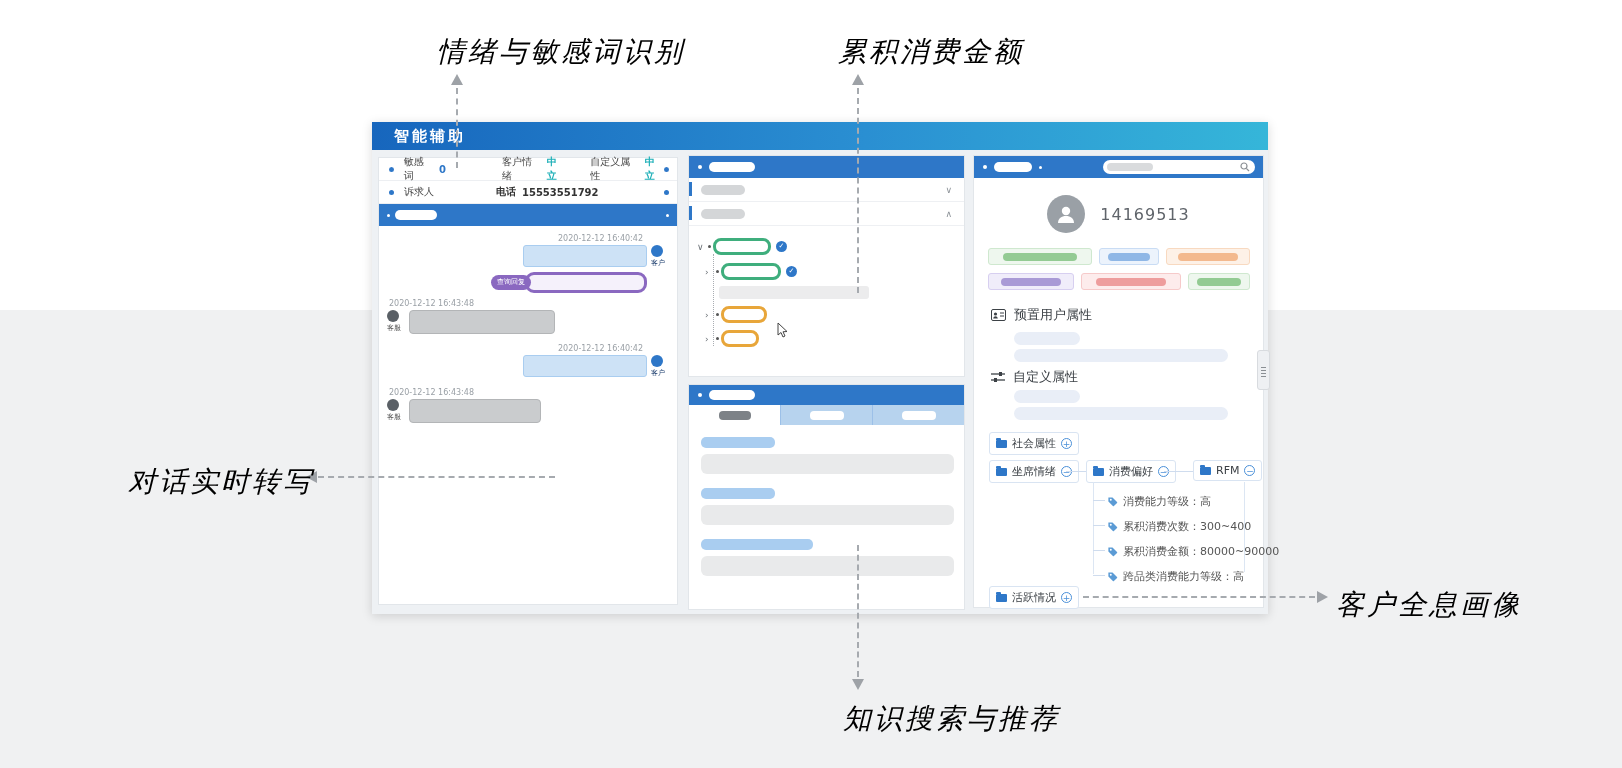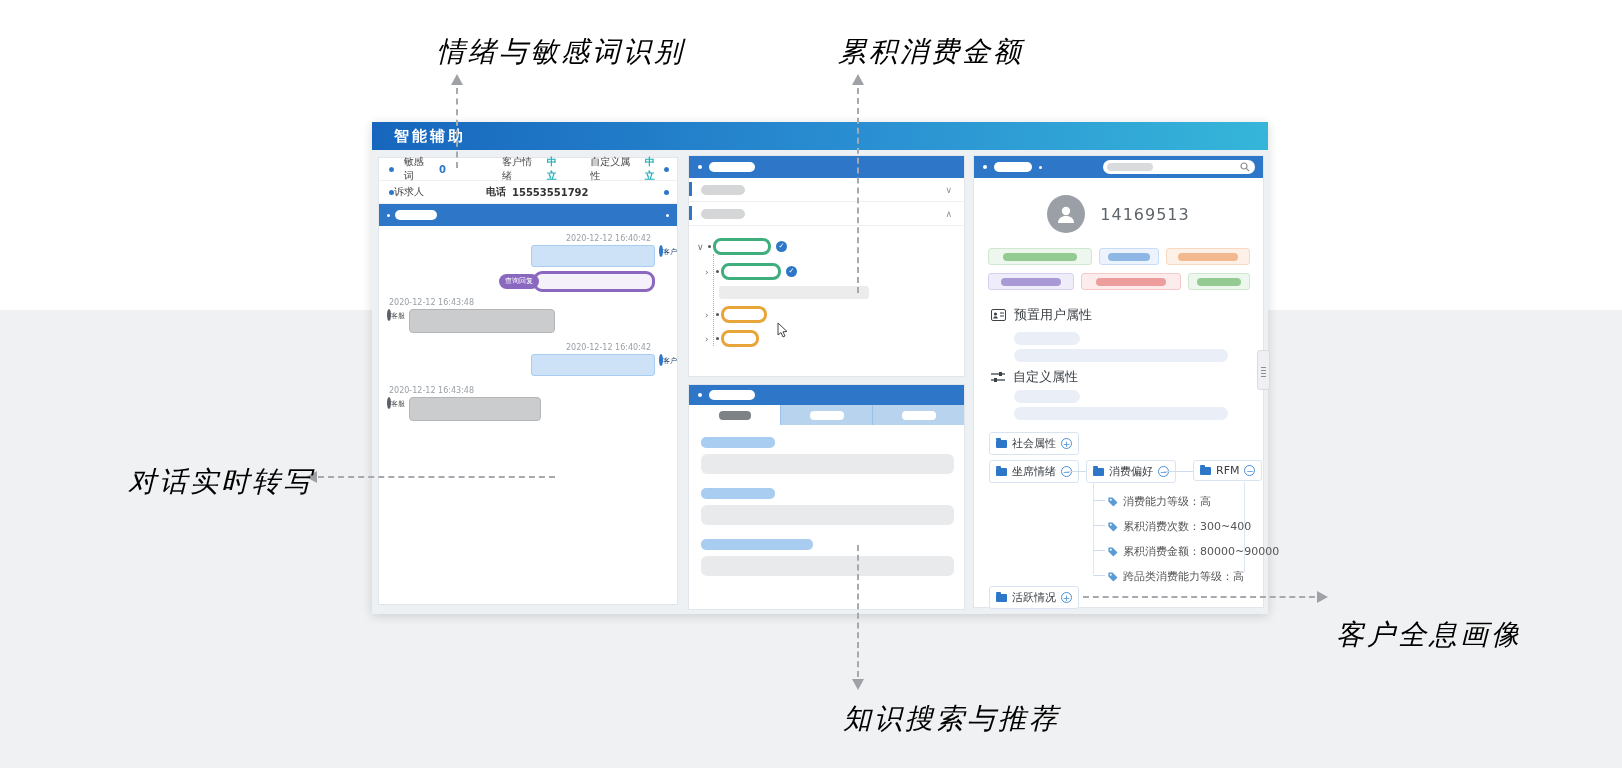--- a/index.html
+++ b/index.html
@@ -31,32 +31,32 @@
 
   
   .left-panel{left:6px;top:35px;width:300px;height:448px;}
   .info-row{position:relative;height:22px;display:flex;align-items:center;border-bottom:1px solid #edeff2;
             font-size:10px;color:#444;}
   .bdot{width:5px;height:5px;border-radius:50%;background:#2e77c8;}
   .teal{color:#1fb0b8;font-weight:bold;}
   .blue-num{color:#2e77c8;font-weight:bold;}
   .bluebar{position:relative;height:22px;background:#2e77c8;display:flex;align-items:center;}
   .wdot{width:3px;height:3px;border-radius:50%;background:#fff;}
-  .chat{position:relative;padding:4px 0 0 8px;}
+  .chat{position:relative;padding:4px 8px 0 8px;}
   .ts{font-size:8px;color:#9aa0a6;}
   .ts-r{text-align:right;margin:4px 26px 2px 0;}
   .ts-l{text-align:left;margin:6px 0 2px 2px;}
   .mrow{display:flex;align-items:flex-start;}
   .mrow.right{justify-content:flex-end;}
   .bubble-blue{width:122px;height:20px;background:#cde2f6;border:1px solid #a9cdf0;border-radius:3px;}
   .bubble-gray{width:144px;height:22px;background:#caccce;border:1px solid #b3b5b7;border-radius:4px;}
   .bubble-purple{width:116px;height:15px;background:#f5f1fb;border:3px solid #8a68c0;border-radius:9px;}
   .ptag{background:#8a68c0;color:#fff;font-size:7px;line-height:9px;padding:3px 6px;border-radius:8px;
         margin-right:-6px;position:relative;z-index:2;white-space:nowrap;margin-top:3px;}
-  .avcol{display:flex;align-items:flex-end;width:18px;}
+  .avcol{display:flex;flex-direction:column;align-items:flex-start;width:18px;}
   .avcol.r{margin-left:4px;}
   .avcol.l{margin-right:4px;}
   .avatar-s{width:12px;height:12px;border-radius:50%;}
   .av-cust{background:#2e77c8;}
   .av-agent{background:#5a6066;}
   .role{font-size:7px;margin-top:1px;white-space:nowrap;}
   .role.cust{color:#1d3e6e;}
   .role.agent{color:#555;}
 
   
@@ -139,21 +139,21 @@
         <span style="margin-left:10px">敏感词</span>
         <span class="blue-num" style="margin-left:6px">0</span>
         <span style="margin-left:56px">客户情绪</span>
         <span class="teal" style="margin-left:6px">中立</span>
         <span style="margin-left:24px">自定义属性</span>
         <span class="teal" style="margin-left:6px">中立</span>
         <span class="bdot" style="margin-left:auto;margin-right:8px"></span>
       </div>
       <div class="info-row">
         <span class="bdot" style="margin-left:10px"></span>
-        <span style="">诉求人</span>
+        <span style="margin-left:10px">诉求人</span>
         <span style="margin-left:62px;font-weight:bold;color:#333">电话</span>
         <span style="margin-left:6px;font-weight:bold;color:#333">15553551792</span>
         <span class="bdot" style="margin-left:auto;margin-right:8px"></span>
       </div>
       <div class="bluebar">
         <span class="wdot" style="margin-left:8px"></span>
         <span class="ppill" style="width:42px;margin-left:5px"></span>
         <span class="wdot" style="margin-left:auto;margin-right:8px"></span>
       </div>
 
@@ -429,14 +429,14 @@
   <div class="ann" style="left:128px;top:463px">对话实时转写</div>
   <div class="arr arr-left" style="left:306px;top:471px"></div>
   <div class="dashh" style="left:318px;top:476px;width:237px"></div>
 
   <div class="dashv" style="left:857px;top:545px;height:132px"></div>
   <div class="arr arr-down" style="left:852px;top:679px"></div>
   <div class="ann" style="left:843px;top:700px">知识搜索与推荐</div>
 
   <div class="dashh" style="left:1083px;top:596px;width:232px"></div>
   <div class="arr arr-right" style="left:1317px;top:591px"></div>
-  <div class="ann" style="left:1336px;top:616px">客户全息画像</div>
+  <div class="ann" style="left:1336px;top:586px">客户全息画像</div>
 </div>
 
 </body></html>

